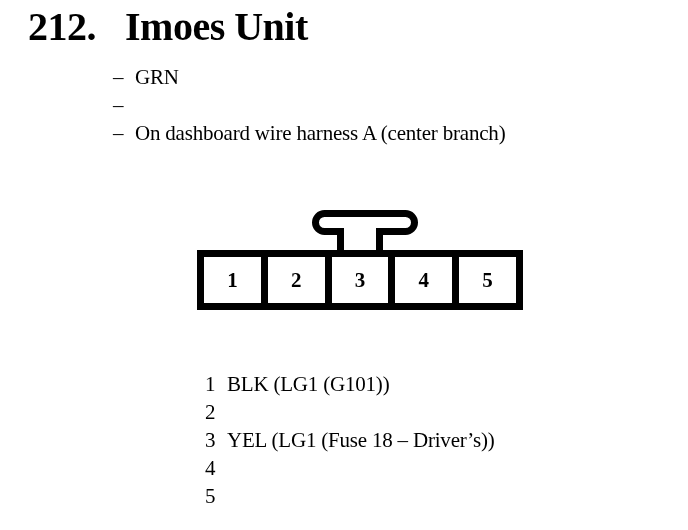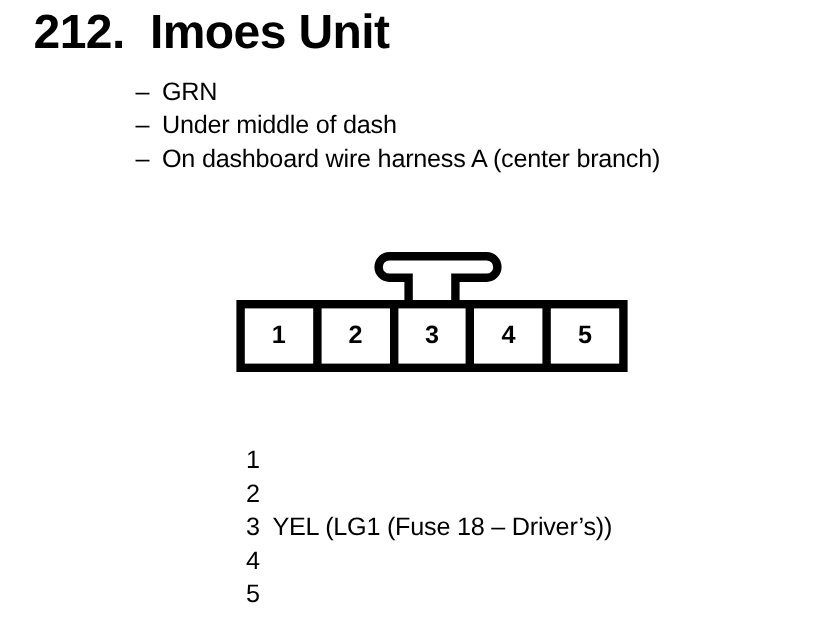--- a/index.html
+++ b/index.html
@@ -6,21 +6,21 @@
     margin: 0;
     padding: 0;
     background: #ffffff;
   }
   .page {
     position: relative;
     width: 688px;
     height: 530px;
     background: #ffffff;
     overflow: hidden;
-    font-family: Liberation Sans, sans-serif;
+    font-family: Liberation Serif, serif;
     color: #000000;
   }
 
   
   .title-row {
     position: absolute;
     left: 28px;
     top: 5px;
     display: flex;
     font-weight: bold;
@@ -95,21 +95,20 @@
     <span class="title-text">Imoes Unit</span>
   </div>
 
   <div class="details">
     <div class="detail-line">
       <span class="bullet-dash">–</span>
       <span>GRN</span>
     </div>
     <div class="detail-line">
       <span class="bullet-dash">–</span>
-      <span>Under middle of dash</span>
     </div>
     <div class="detail-line">
       <span class="bullet-dash">–</span>
       <span>On dashboard wire harness A (center branch)</span>
     </div>
   </div>
 
   <svg class="latch-svg" width="130" height="55" viewBox="0 0 130 55">
     <path d="M 40.5 55 L 40.5 31.5 L 24.5 31.5 A 9 9 0 0 1 24.5 13.5 L 105.5 13.5 A 9 9 0 0 1 105.5 31.5 L 79.5 31.5 L 79.5 55" fill="#ffffff" stroke="#000000" stroke-width="7" stroke-linejoin="miter"></path>
   </svg>
@@ -118,20 +117,21 @@
     <div class="pin-cell">1</div>
     <div class="pin-cell">2</div>
     <div class="pin-cell">3</div>
     <div class="pin-cell">4</div>
     <div class="pin-cell">5</div>
   </div>
 
   <div class="pin-list">
     <div class="pin-row">
       <span class="pin-num">1</span>
+      <span class="pin-desc">BLK (LG1 (G101))</span>
     </div>
     <div class="pin-row">
       <span class="pin-num">2</span>
     </div>
     <div class="pin-row">
       <span class="pin-num">3</span>
       <span class="pin-desc">YEL (LG1 (Fuse 18 – Driver’s))</span>
     </div>
     <div class="pin-row">
       <span class="pin-num">4</span>

